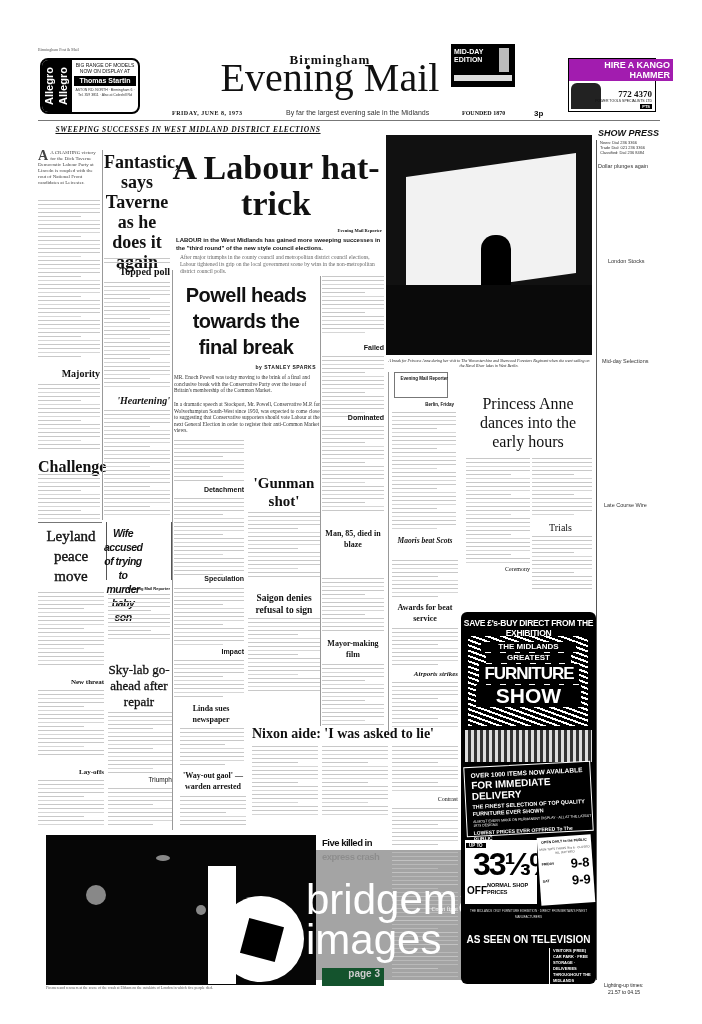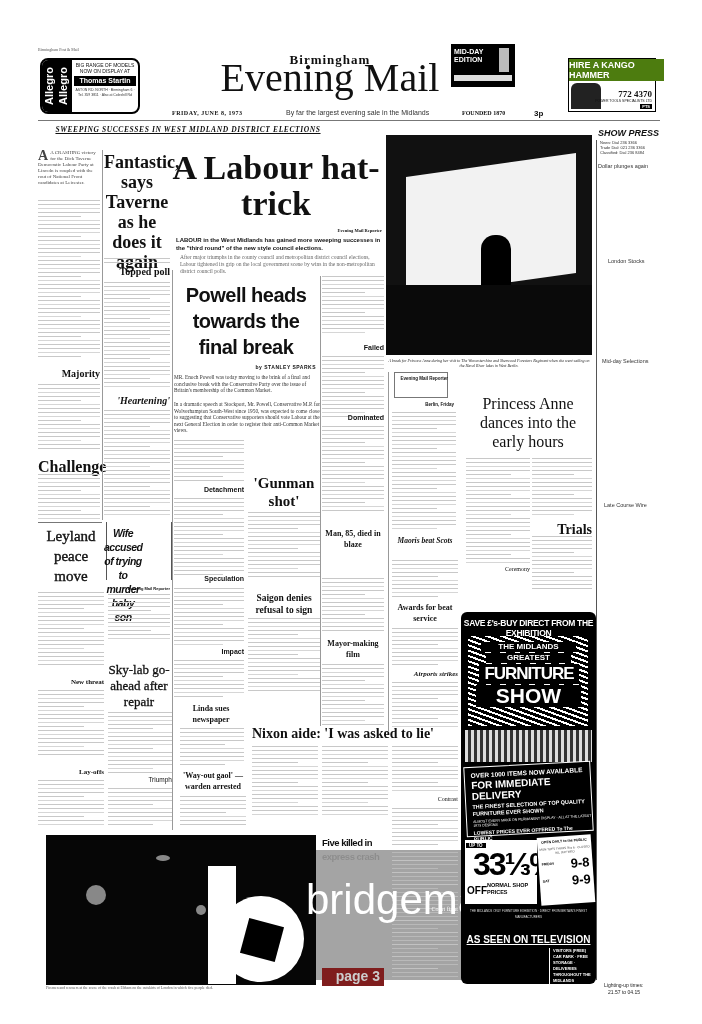--- a/index.html
+++ b/index.html
@@ -27,21 +27,21 @@
   #title-big{left:170px;top:58px;width:320px;text-align:center;font-size:40px;line-height:40px;}
   #dateline{left:172px;top:110px;font-size:6px;font-weight:bold;letter-spacing:0.5px;}
   #tagline{left:286px;top:109px;font-size:7px;font-family:"Liberation Sans",sans-serif;color:#333;}
   #founded{left:462px;top:110px;font-size:6px;font-weight:bold;}
   #price{left:534px;top:109px;font-size:8px;font-weight:bold;font-family:"Liberation Sans",sans-serif;}
   #ad-midday{left:451px;top:44px;width:64px;height:43px;background:#000;color:#fff;}
   #ad-midday .t{position:absolute;left:3px;top:4px;font-family:"Liberation Sans",sans-serif;font-weight:bold;font-size:7px;line-height:8px;}
   #ad-midday .bar{position:absolute;left:3px;bottom:6px;width:58px;height:6px;background:#ddd;}
   #ad-midday .tower{position:absolute;right:6px;top:4px;width:10px;height:24px;background:#bbb;}
   #ad-kango{left:568px;top:58px;width:86px;height:52px;border:1px solid #000;}
-  #ad-kango .h{position:absolute;left:0;top:0;width:95px;height:22px;background:#4d7c0f;color:#fff;font-family:"Liberation Sans",sans-serif;font-weight:bold;font-size:9px;line-height:10px;padding:1px 3px 0 0;box-sizing:border-box;}
+  #ad-kango .h{position:absolute;left:0;top:0;width:104px;height:22px;background:#a21caf;color:#fff;font-family:"Liberation Sans",sans-serif;font-weight:bold;font-size:9px;line-height:10px;text-align:right;padding:1px 3px 0 0;box-sizing:border-box;}
   #ad-kango .man{position:absolute;left:2px;top:24px;width:30px;height:26px;background:#222;border-radius:6px 6px 0 0;}
   #ad-kango .ph{position:absolute;right:3px;top:30px;font-family:Liberation Serif, serif;font-weight:bold;font-size:9px;}
   #ad-kango .co{position:absolute;right:3px;top:40px;font-family:"Liberation Sans",sans-serif;font-size:3.5px;}
   #ad-kango .pts{position:absolute;right:3px;bottom:2px;background:#000;color:#fff;font-family:"Liberation Sans",sans-serif;font-size:4px;padding:0 2px;font-weight:bold;}
   
   #banner{left:52px;top:125px;width:272px;text-align:center;font-size:7.5px;font-style:italic;font-weight:bold;letter-spacing:0.6px;text-decoration:underline;}
   
   #photo-boat{left:386px;top:135px;width:206px;height:220px;background:#111;overflow:hidden;}
   #photo-boat .sky{position:absolute;left:20px;top:30px;width:170px;height:120px;background:#f2f2f2;transform:skewY(-8deg);}
   #photo-boat .fig{position:absolute;left:95px;top:100px;width:30px;height:55px;background:#000;border-radius:14px 14px 4px 4px;}
@@ -77,28 +77,28 @@
   #ad-furn .disc .up{position:absolute;left:1px;top:3px;background:#000;color:#fff;font-size:4.5px;font-weight:bold;padding:0 3px;}
   #ad-furn .disc .pct{position:absolute;left:8px;top:8px;font-size:32px;font-weight:bold;line-height:32px;letter-spacing:-2px;}
   #ad-furn .disc .off{position:absolute;left:2px;top:45px;font-size:10px;font-weight:bold;}
   #ad-furn .disc .norm{position:absolute;left:22px;top:42px;font-size:5.5px;font-weight:bold;line-height:7px;}
   #ad-furn .hours{position:absolute;left:78px;top:224px;width:54px;height:68px;background:#fff;color:#000;font-family:"Liberation Sans",sans-serif;transform:rotate(-4deg);}
   #ad-furn .hours .o{font-size:3.5px;font-weight:bold;text-align:center;margin-top:3px;}
   #ad-furn .hours .f{font-size:3px;text-align:center;color:#444;margin-top:3px;}
   #ad-furn .hours .r{font-size:13px;font-weight:bold;text-align:right;padding-right:3px;margin-top:2px;}
   #ad-furn .hours .r small{font-size:3.5px;float:left;margin:5px 0 0 3px;}
   #ad-furn .exh{position:absolute;left:0;top:298px;width:135px;text-align:center;color:#ddd;font-family:"Liberation Sans",sans-serif;font-size:3px;line-height:6px;}
-  #ad-furn .tv{position:absolute;left:0;top:275px;width:135px;text-align:center;color:#fff;font-family:"Liberation Sans",sans-serif;font-weight:bold;font-size:10px;text-decoration:underline;}
+  #ad-furn .tv{position:absolute;left:0;top:275px;width:135px;text-align:center;color:#fff;font-family:"Liberation Sans",sans-serif;font-weight:bold;font-size:10px;}
   #ad-furn .addr{position:absolute;left:4px;top:292px;width:82px;color:#fff;font-family:"Liberation Sans",sans-serif;}
   #ad-furn .addr .s{font-size:8.5px;font-weight:bold;}
   #ad-furn .addr .p{font-size:5px;font-weight:bold;}
   #ad-furn .addr .m{font-size:6px;font-weight:bold;}
   #ad-furn .vis{position:absolute;left:88px;top:292px;width:45px;color:#fff;font-family:"Liberation Sans",sans-serif;font-size:4px;font-weight:bold;line-height:6px;border-left:1px solid #fff;padding-left:3px;box-sizing:border-box;}
   #lighting{left:604px;top:982px;font-family:"Liberation Sans",sans-serif;font-size:5px;line-height:7px;color:#222;}
-  #page3{left:322px;top:968px;width:62px;height:18px;background:#7f1d1d;color:#ccc;font-family:"Liberation Sans",sans-serif;font-weight:bold;font-size:14px;text-align:right;padding-right:4px;box-sizing:border-box;}
+  #page3{left:322px;top:968px;width:62px;height:18px;background:#14532d;color:#ccc;font-family:"Liberation Sans",sans-serif;font-weight:bold;font-size:10px;text-align:right;padding-right:4px;box-sizing:border-box;}
   .drop{font-size:14px;font-weight:bold;float:left;line-height:12px;margin-right:2px;}
 </style>
 </head>
 <body>
 
 <div class="abs" id="masthead-small">Birmingham Post &amp; Mail</div>
 
 <div class="abs" id="ad-allegro">
   <div class="brand">Allegro Allegro</div>
   <div class="t1">BIG RANGE OF MODELS NOW ON DISPLAY AT</div>
@@ -715,21 +715,21 @@
     <i></i>
     <i></i>
     <i></i>
     <i></i>
     <i></i>
     <i></i>
     <i></i>
     <i></i>
     <i></i>
 </div>
-<div class="sub serif" style="left:532px;top:522px;width:60px;font-size:14px;font-weight:bold;">Trials</div>
+<div class="sub serif" style="left:512px;top:522px;width:60px;font-size:10px;font-weight:normal;">Trials</div>
 <div class="filler" style="left:532px;top:536px;width:60px;height:56px;">
   <i></i>
     <i></i>
     <i></i>
     <i></i>
     <i></i>
     <i></i>
     <i></i>
     <i></i>
     <i></i>
@@ -896,20 +896,21 @@
 <div class="abs serif" style="left:46px;top:986px;width:410px;font-size:3.8px;color:#555;">Firemen and rescuers at the scene of the crash at Eltham on the outskirts of London in which five people died.</div>
 <div class="abs" id="page3">page 3</div>
 
 <div class="abs" id="wm-b">
   <div class="stem"></div>
   <div class="bowl"></div>
   <div class="hole"></div>
 </div>
 <div class="abs" id="wm-text">
   <div>bridgeman</div>
+  <div>images</div>
 </div>
 
 <div class="rule-v" style="left:102px;top:150px;height:370px;"></div>
 <div class="rule-v" style="left:172px;top:270px;height:560px;"></div>
 <div class="rule-v" style="left:320px;top:276px;height:450px;"></div>
 <div class="rule-v" style="left:388px;top:372px;height:360px;"></div>
 <div class="rule-v" style="left:596px;top:140px;height:840px;background:#555;"></div>
 
 <div class="abs" id="stop-press-title">SHOW PRESS</div>
 <div class="abs" id="stop-press-phones">

